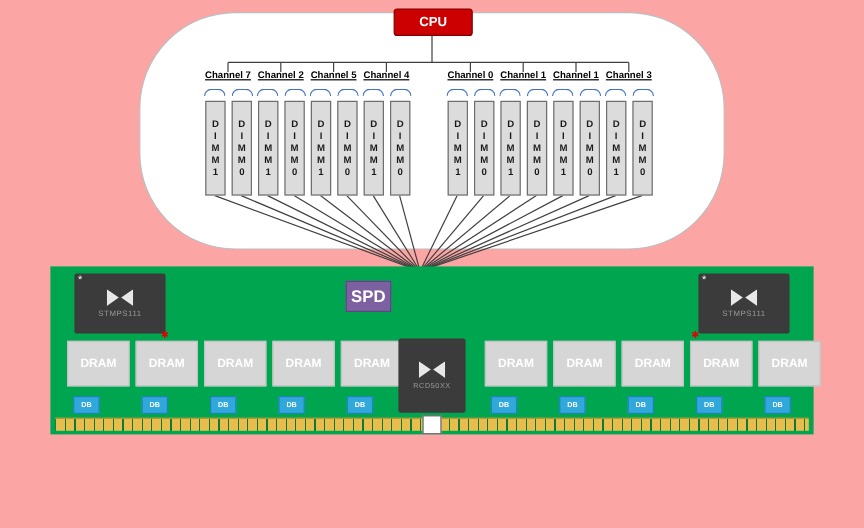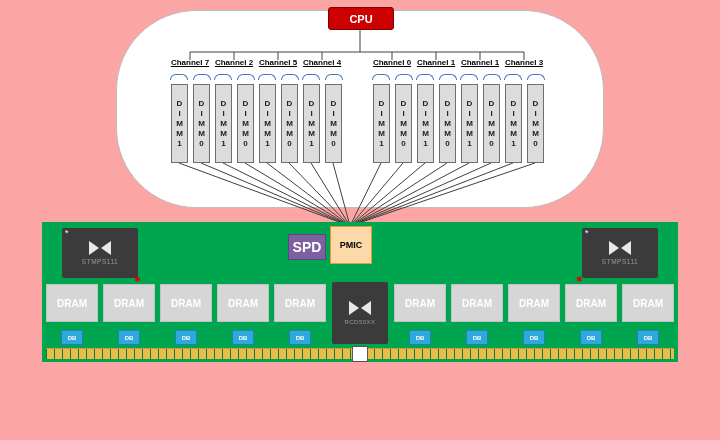--- a/index.html
+++ b/index.html
@@ -62,21 +62,21 @@
   }
   .pmic {
     position:absolute; left:288px; top:4px; width:40px; height:36px;
     background:#fcd9a8; border:1px solid #ed9b33; color:#000; font-weight:bold; font-size:9px;
     display:flex; align-items:center; justify-content:center;
   }
   .dram {
     position:absolute; top:62px; width:52px; height:38px;
     background:#d6d6d6; border:1px solid #c2c2c2; box-sizing:border-box;
     color:#fff; font-weight:bold; font-size:10px;
-    display:flex; align-items:center; justify-content:center;
+    display:flex; align-items:center; justify-content:center;margin-left:10px;
   }
   .rcd { left:290px; top:60px; width:56px; height:62px; }
   .rcdname { font-size:6px; color:#999; margin-top:4px; letter-spacing:.5px; }
   .db {
     position:absolute; top:108px; width:22px; height:15px;
     background:#31a8db; border:1px solid #1d84b5; box-sizing:border-box;
     color:#fff; font-weight:bold; font-size:6px;
     display:flex; align-items:center; justify-content:center;
   }
   .goldfinger {
@@ -273,21 +273,20 @@
         <polygon points="0,0 0,14 10,7" fill="#e8e8e8"></polygon>
         <polygon points="22,0 22,14 12,7" fill="#e8e8e8"></polygon>
       </svg>
       <span class="chipname">STMPS111</span>
     </div>
 
     <span class="red-mark red-left">✱</span>
     <span class="red-mark red-right">✱</span>
 
     <div class="spd">SPD</div>
-    <div class="pmic">PMIC</div>
 
     <div class="dram" style="left:4px">DRAM</div>
     <div class="dram" style="left:61px">DRAM</div>
     <div class="dram" style="left:118px">DRAM</div>
     <div class="dram" style="left:175px">DRAM</div>
     <div class="dram" style="left:232px">DRAM</div>
     <div class="dram" style="left:352px">DRAM</div>
     <div class="dram" style="left:409px">DRAM</div>
     <div class="dram" style="left:466px">DRAM</div>
     <div class="dram" style="left:523px">DRAM</div>

